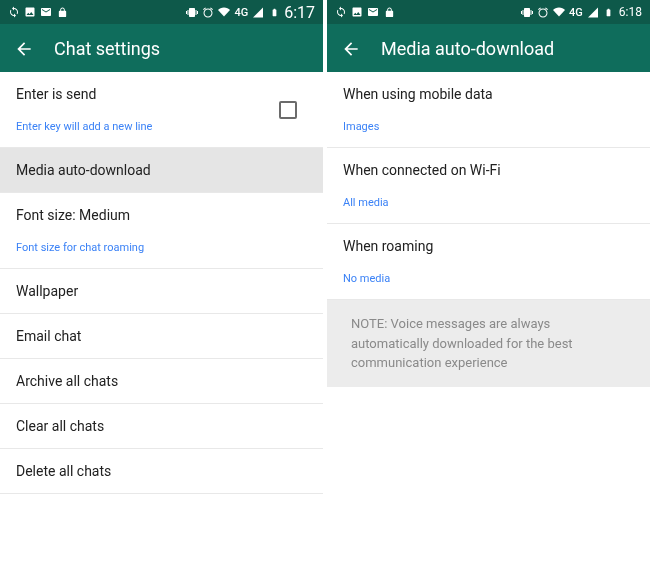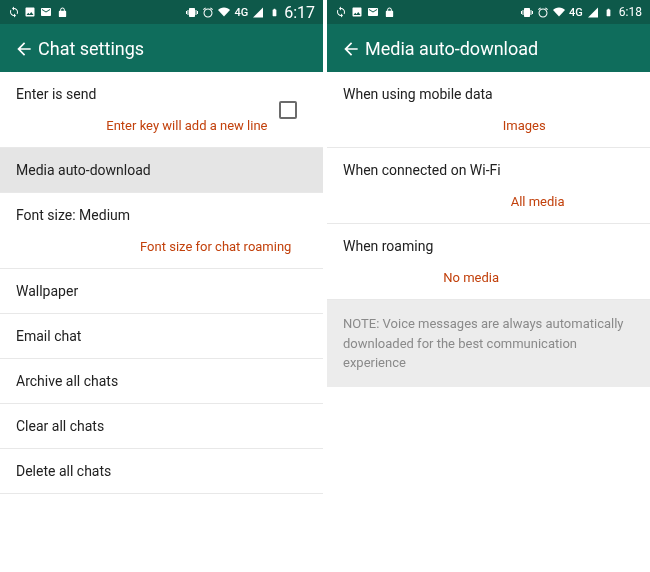--- a/index.html
+++ b/index.html
@@ -43,21 +43,21 @@
       display: inline-flex;
       align-items: center;
       justify-content: center;
     }
     .app-bar {
       background: #0f6d5c;
       height: 48px;
       display: flex;
       align-items: center;
       padding: 0 14px;
-      gap: 6px;
+      gap: 22px;
       color: #fff;
     }
     .back-arrow {
       width: 18px;
       height: 18px;
       cursor: pointer;
     }
     .app-title {
       font-size: 18px;
       font-weight: 400;
@@ -72,42 +72,41 @@
       cursor: pointer;
       display: flex;
       align-items: center;
       justify-content: space-between;
     }
     .list-item.highlighted {
       background: #e5e5e5;
     }
     .item-text {
       display: flex;
-      flex-direction: row;
-      gap: 10px;
+      flex-direction: column;
+      gap: 18px;
     }
     .item-title {
       font-size: 14px;
       color: #212121;
     }
     .item-subtitle {
-      font-size: 13px;
-      color: #c2410c;
-      margin-top: 32px;
+      font-size: 11px;
+      color: #3b82f6;
     }
     .checkbox {
       width: 18px;
       height: 18px;
       border: 2px solid #6b6b6b;
       border-radius: 2px;
       margin-right: 10px;
     }
     .note-box {
       background: #ececec;
-      padding: 14px 16px;
+      padding: 14px 24px;
       font-size: 13px;
       color: #8a8a8a;
       line-height: 1.5;
     }
   </style>
 </head>
 <body>
 
 <div class="screen">
   <div class="status-bar">

